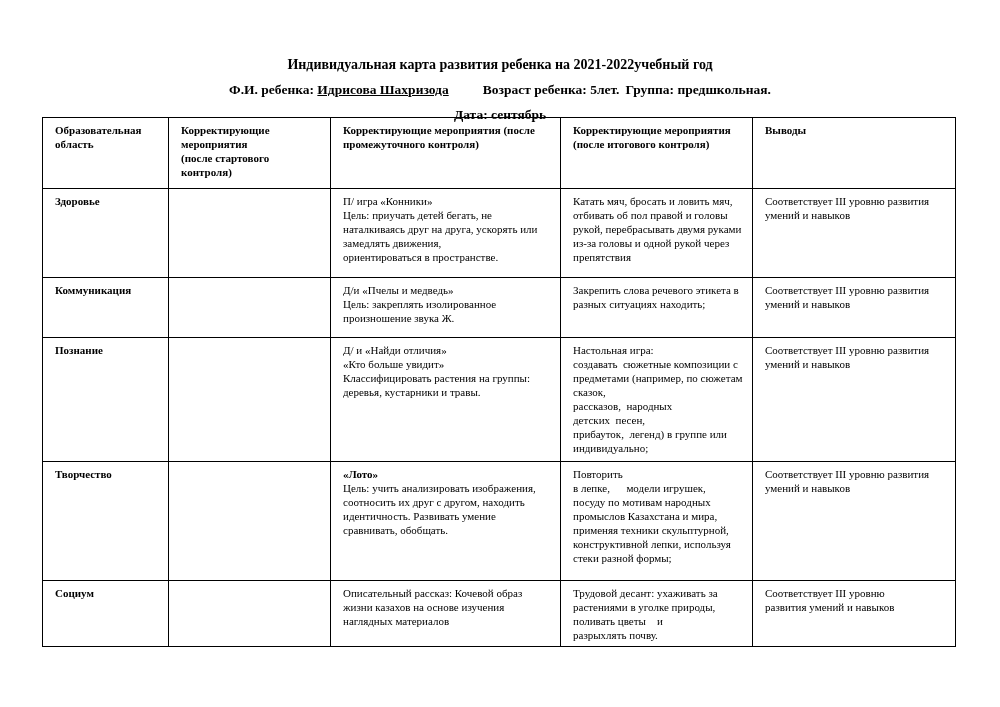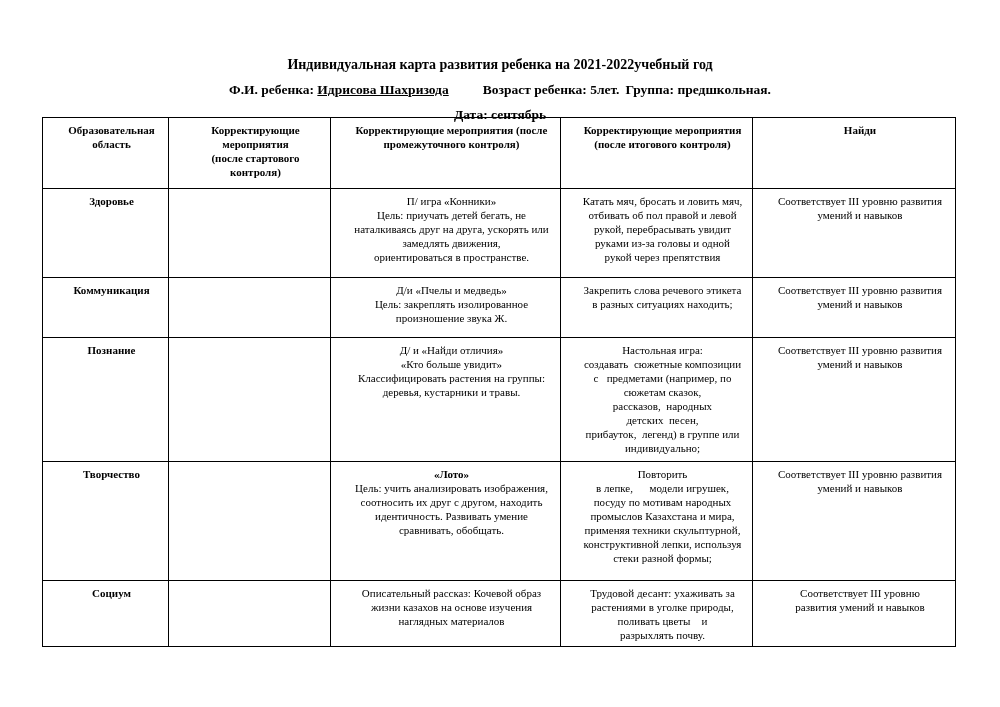--- a/index.html
+++ b/index.html
@@ -31,24 +31,24 @@
     position: absolute;
     left: 42px;
     top: 117px;
     width: 913px;
     border-collapse: collapse;
     table-layout: fixed;
   }
   table.card th, table.card td {
     border: 1.5px solid #000000;
     vertical-align: top;
-    padding: 5px 8px 4px 20px;
+    padding: 5px 8px 4px 12px;
     font-size: 11px;
     line-height: 14px;
-    text-align: center;
+    text-align: left;
     overflow: hidden;
   }
   table.card th { font-weight: bold; }
   .cell-text { white-space: pre-line; }
   .area-label { font-weight: bold; }
   .mid-title { font-weight: bold; display: block; white-space: pre-line; }
   tr.row-header  { height: 71px; }
   tr.row-1 { height: 89px; border-radius: 30px; }
   tr.row-2 { height: 60px; }
   tr.row-3 { height: 124px; }
@@ -75,30 +75,30 @@
       <col style="width:203px">
     </colgroup>
     <tbody>
       <tr class="row-header">
         <th><span class="cell-text">Образовательная область</span></th>
         <th><span class="cell-text">Корректирующие мероприятия
 (после стартового контроля)</span></th>
         <th><span class="cell-text">Корректирующие мероприятия (после промежуточного контроля)</span></th>
         <th><span class="cell-text">Корректирующие мероприятия
 (после итогового контроля)</span></th>
-        <th><span class="cell-text">Найди</span></th>
+        <th><span class="cell-text">Выводы</span></th>
       </tr>
 
       <tr class="row-1">
         <td><span class="cell-text area-label">Здоровье</span></td>
         <td><span class="cell-text"></span></td>
         <td><span class="mid-title"></span><span class="cell-text">П/ игра «Конники»
 Цель: приучать детей бегать, не наталкиваясь друг на друга, ускорять или замедлять движения,
 ориентироваться в пространстве.</span></td>
-        <td><span class="cell-text">Катать мяч, бросать и ловить мяч, отбивать об пол правой и левой рукой, перебрасывать увидит руками из-за головы и одной рукой через препятствия</span></td>
+        <td><span class="cell-text">Катать мяч, бросать и ловить мяч, отбивать об пол правой и головы рукой, перебрасывать двумя руками из-за головы и одной рукой через препятствия</span></td>
         <td><span class="cell-text">Соответствует III уровню развития
 умений и навыков</span></td>
       </tr>
 
       <tr class="row-2">
         <td><span class="cell-text area-label">Коммуникация</span></td>
         <td><span class="cell-text"></span></td>
         <td><span class="mid-title"></span><span class="cell-text">Д/и «Пчелы и медведь»
 Цель: закреплять изолированное произношение звука Ж.</span></td>
         <td><span class="cell-text">Закрепить слова речевого этикета в разных ситуациях находить;</span></td>

